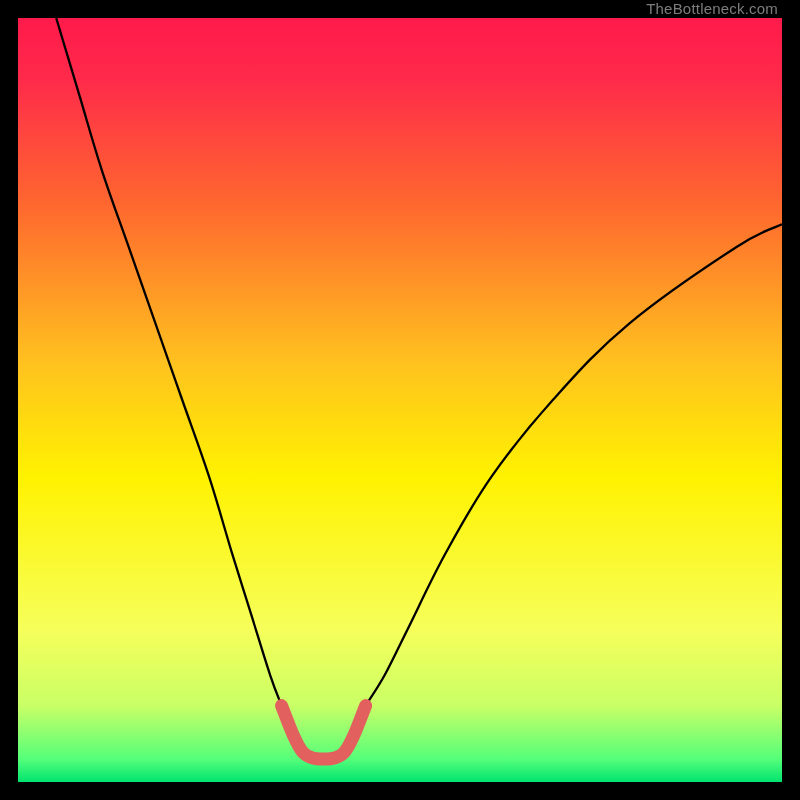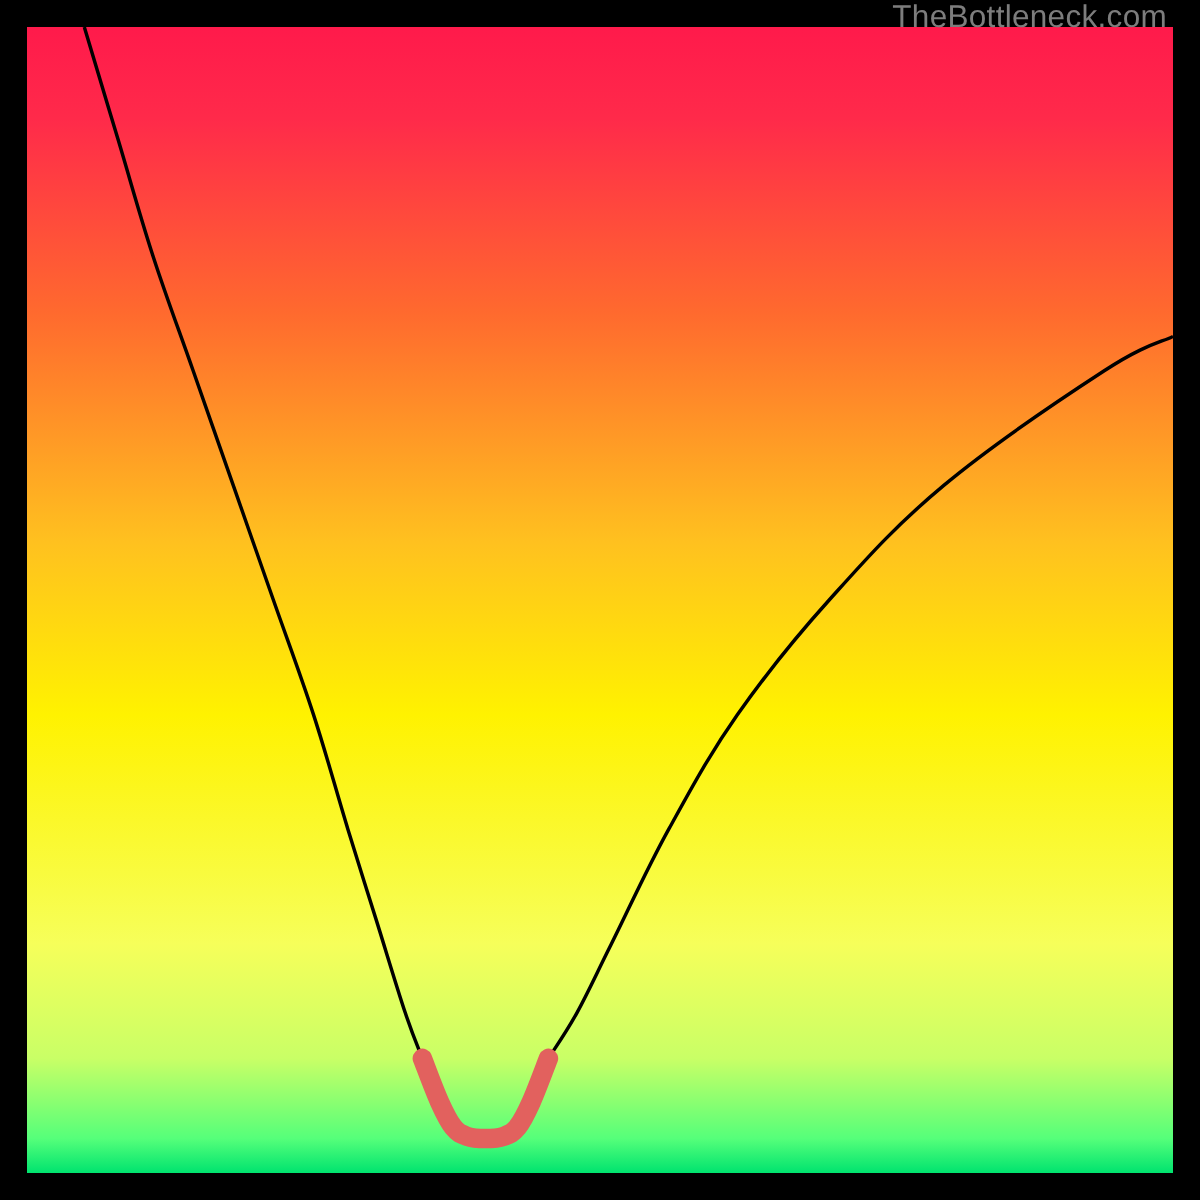--- a/index.html
+++ b/index.html
@@ -17,21 +17,21 @@
     top: 18px;
     width: 764px;
     height: 764px;
     background: #000;
   }
   .watermark {
     position: absolute;
     top: 0px;
     right: 22px;
     color: #7d7d7d;
-    font-size: 21px;
+    font-size: 15px;
     font-weight: 400;
     letter-spacing: 0.2px;
     z-index: 5;
   }
   svg {
     position: absolute;
     left: 0;
     top: 0;
   }
 </style>

